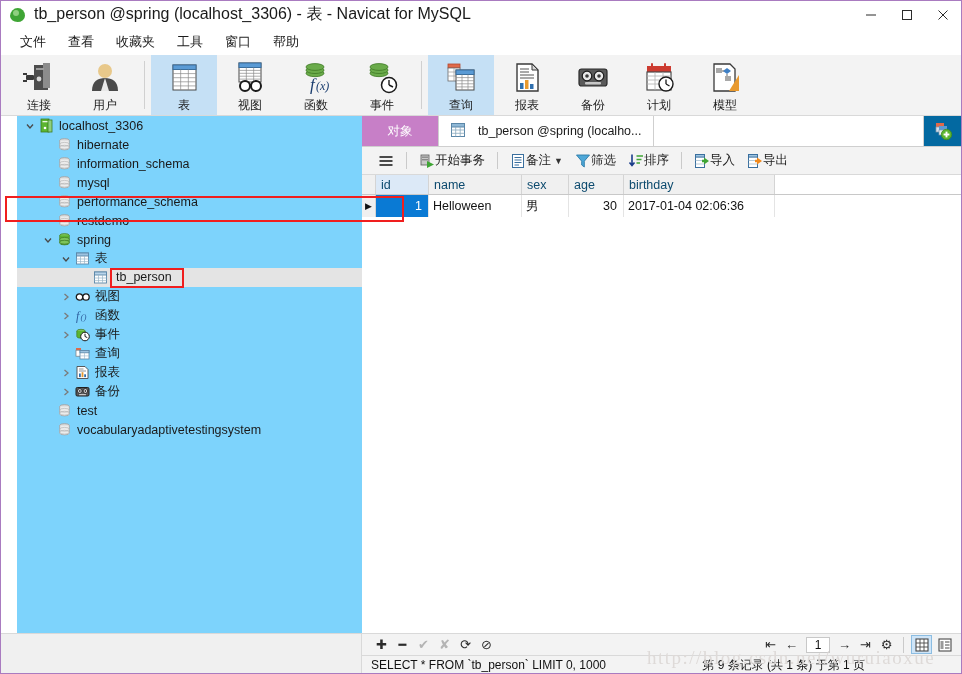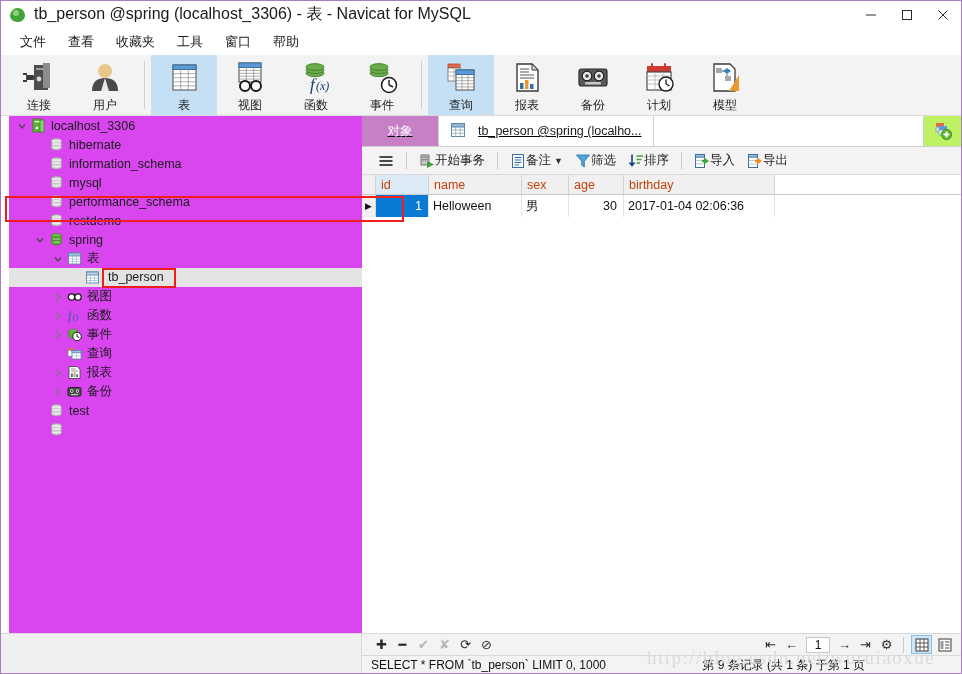--- a/index.html
+++ b/index.html
@@ -59,44 +59,44 @@
     width: 66px; display: flex; flex-direction: column; align-items: center;
     justify-content: flex-start; padding-top: 5px;
   }
   .tb-btn.active { background: #c5e0f5; }
   .tb-ico { height: 36px; display: flex; align-items: center; justify-content: center; }
   .tb-lbl { font-size: 12px; color: #1c1c1c; margin-top: 1px; }
   .tb-sep { width: 1px; background: #d0d0d0; margin: 6px 6px; }
 
   
   .leftpane {
-    position: absolute; left: 8px; top: 115px; width: 360px; height: 517px;
-    background: #d946ef; border-right: 1px solid #d9d9d9; overflow: hidden;
+    position: absolute; left: 16px; top: 115px; width: 360px; height: 517px;
+    background: #7dd3fc; border-right: 1px solid #d9d9d9; overflow: hidden;
   }
   .tree-row {
     position: relative; height: 19px; display: flex; align-items: center;
     font-size: 12.5px; color: #1a1a1a; white-space: nowrap;
   }
   .tree-row.selected { background: #e4e4e4; }
   .tw { display: inline-block; width: 14px; text-align: center; color: #5a5a5a; flex: none; }
   .tw svg { vertical-align: middle; }
   .t-ico { width: 18px; display: flex; align-items: center; justify-content: center; flex: none; }
   .t-lbl { padding-left: 4px; }
   .t-lbl.boxed {
     border: 2px solid #f01e1e; padding: 0 10px 1px 4px; margin-left: 1px; line-height: 15px;
   }
 
   
   .rightpane {
     position: absolute; left: 361px; top: 115px; width: 599px; height: 517px;
     background: #ffffff;
   }
   .tabstrip {
-    position: relative; height: 31px; background: #bef264;
-    border-bottom: 1px solid #cfcfcf; display: flex; align-items: stretch; text-decoration: underline;
+    position: relative; height: 31px; background: #0369a1;
+    border-bottom: 1px solid #cfcfcf; display: flex; align-items: stretch;
   }
   .tab {
     display: flex; align-items: center; padding: 0 12px; font-size: 12.5px;
     border-right: 1px solid #cfcfcf; white-space: nowrap;
   }
   .tab.objects { background: #c77fc7; color: #ffffff; justify-content: center; width: 77px; padding: 0; }
   .tab.doc { background: #ffffff; color: #1a1a1a; gap: 13px; }
   .tab-filler { flex: 1; border-right: 1px solid #cfcfcf; background: #fff; }
   .tab-add { width: 37px; display: flex; align-items: center; justify-content: center; }
 
@@ -104,21 +104,21 @@
     position: relative; height: 28px; background: #f3f3f3;
     border-bottom: 1px solid #d9d9d9; display: flex; align-items: center; padding-left: 10px;
   }
   .gt-btn { display: flex; align-items: center; padding: 2px 6px; font-size: 12.5px; color: #1c1c1c; white-space: nowrap; }
   .gt-sep { width: 1px; height: 17px; background: #cacaca; margin: 0 6px; }
 
   
   .grid { position: relative; background: #ffffff; }
   .grid-head { display: flex; height: 20px; background: #f0f0f0; border-bottom: 1px solid #c8c8c8; }
   .gh {
-    font-size: 12.5px; color: #c2410c; display: flex; align-items: center;
+    font-size: 12.5px; color: #0c4a6e; display: flex; align-items: center;
     padding-left: 5px; border-right: 1px solid #d4d4d4; background: #f0f0f0;
     overflow: hidden; white-space: nowrap;
   }
   .gh.gutter { width: 14px; padding: 0; border-right: 1px solid #d4d4d4; }
   .gh.sel { background: #dce9f7; }
   .grid-row { display: flex; height: 22px; align-items: stretch; position: relative; }
   .gc {
     font-size: 12.5px; color: #111; display: flex; align-items: center;
     padding: 0 4px; border-right: 1px solid #e4e4e4; background: #ffffff;
     overflow: hidden; white-space: nowrap;
@@ -601,20 +601,21 @@
       <div class="tree-row">
         <span class="tw" style="margin-left: 24px;"></span>
         <span class="t-ico">
           <svg width="15" height="15" viewBox="0 0 15 15">
             <ellipse cx="7.5" cy="3.5" rx="4.8" ry="1.9" fill="#d7d7d7" stroke="#9a9a9a" stroke-width="0.7"></ellipse>
             <path d="M2.7 3.5 V11 a4.8 1.9 0 0 0 9.6 0 V3.5" fill="#ececec" stroke="#9a9a9a" stroke-width="0.7"></path>
             <ellipse cx="7.5" cy="7.3" rx="4.8" ry="1.9" fill="none" stroke="#b8b8b8" stroke-width="0.7"></ellipse>
             <ellipse cx="7.5" cy="10.2" rx="4.8" ry="1.9" fill="none" stroke="#b8b8b8" stroke-width="0.7"></ellipse>
           </svg>
         </span>
+        <span class="t-lbl">vocabularyadaptivetestingsystem</span>
       </div>
     </div>
 
   <div class="rightpane">
 
     <div class="tabstrip">
       <div class="tab objects">
         <span>对象</span>
       </div>
       <div class="tab doc">

